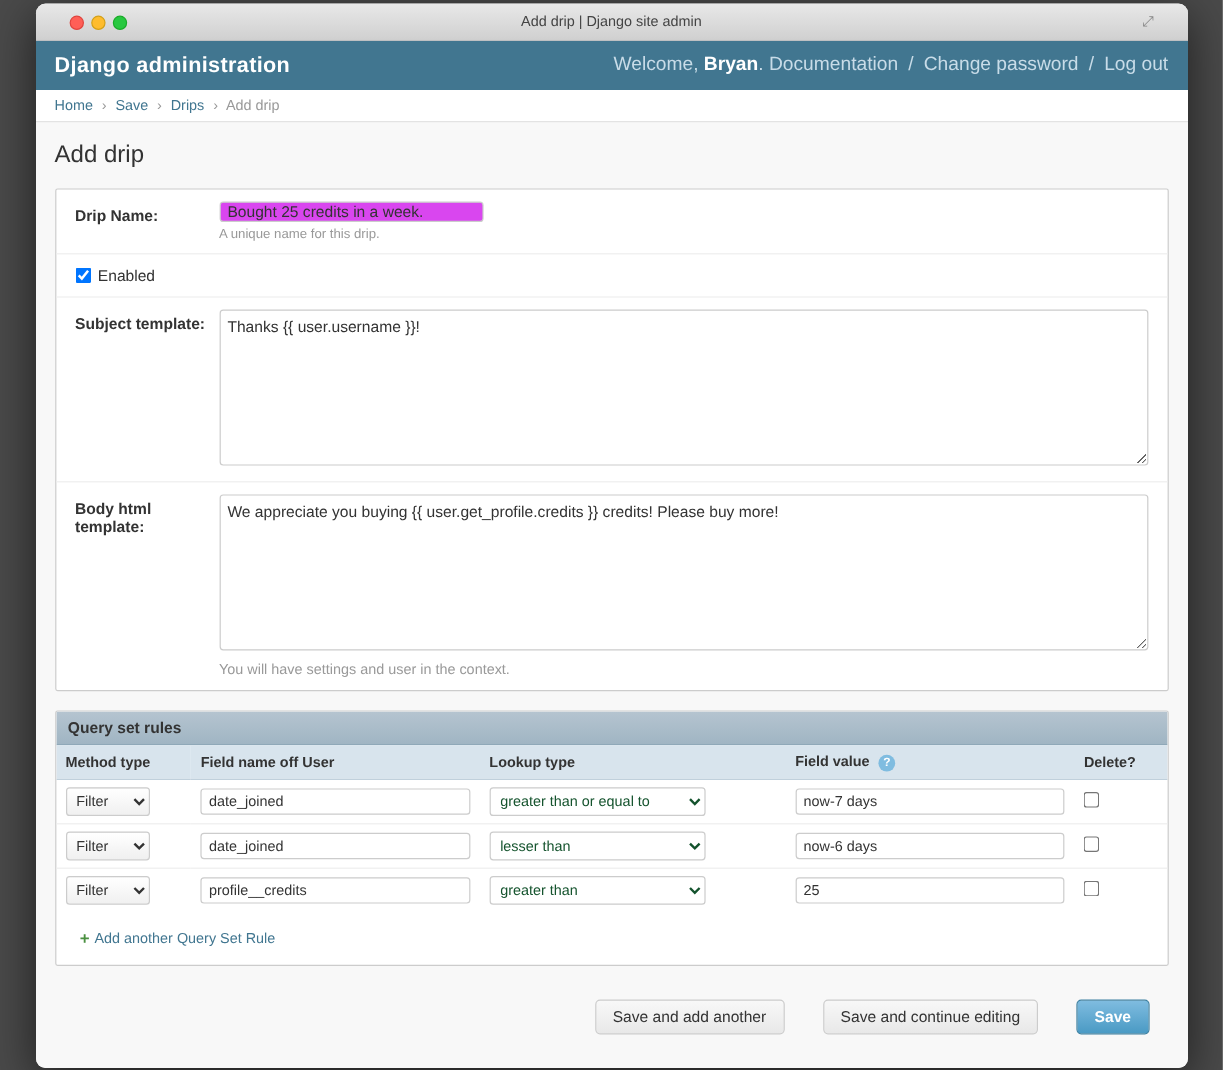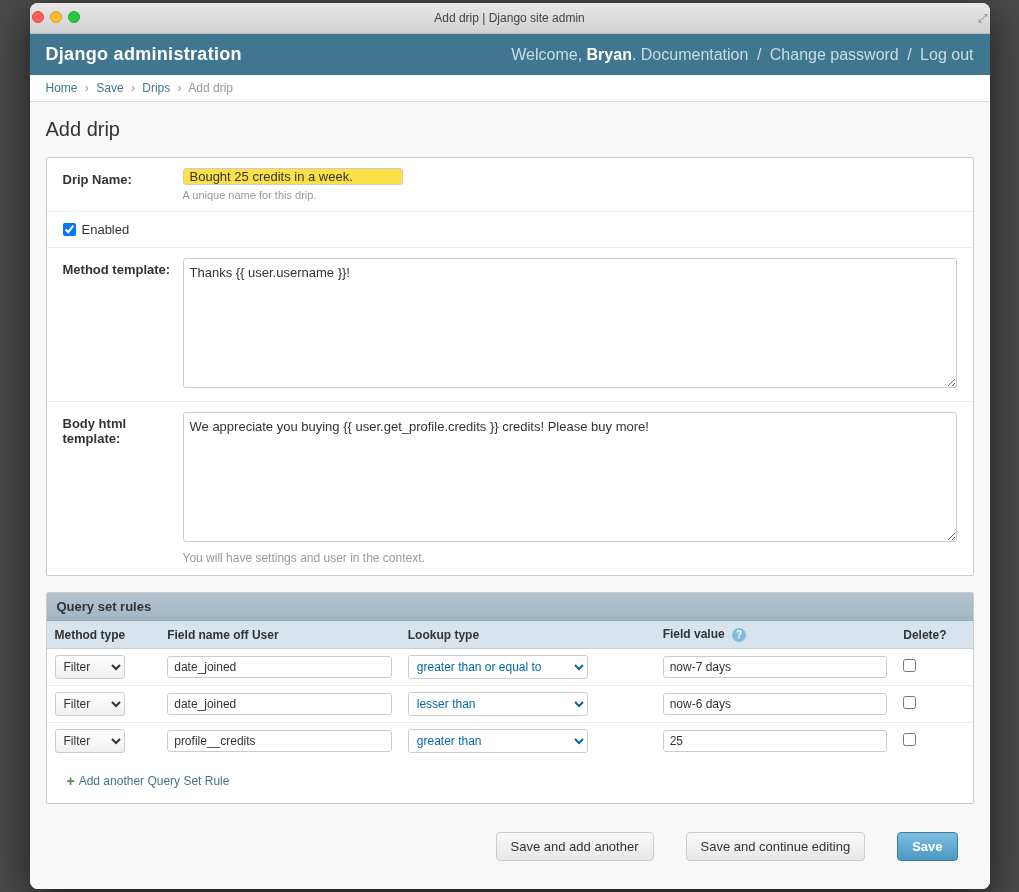--- a/index.html
+++ b/index.html
@@ -14,23 +14,23 @@
     }
     .window {
       width: 960px;
       background: #f0f0f0;
       border-radius: 8px;
       overflow: hidden;
       box-shadow: 0 10px 40px rgba(0,0,0,0.6);
     }
     .titlebar {
       background: linear-gradient(180deg, #e8e8e8 0%, #d0d0d0 100%);
-      padding: 8px 2px;
-      display: flex;
-      align-items: flex-start;
+      padding: 8px 28px;
+      display: flex;
+      align-items: flex-end;
       border-bottom: 1px solid #bbb;
       position: relative;
     }
     .traffic-lights {
       display: flex;
       gap: 6px;
     }
     .tl { width: 12px; height: 12px; border-radius: 50%; }
     .tl-red { background: #ff5f57; border: 1px solid #e0443e; }
     .tl-yellow { background: #febc2e; border: 1px solid #d4a017; }
@@ -117,21 +117,21 @@
       font-size: 13px;
     }
     .form-field { flex: 1; }
     .form-input {
       width: 220px;
       border: 1px solid #ccc;
       border-radius: 3px;
       padding: 0 6px;
       font-size: 13px;
       color: #333;
-      background: #fde047;
+      background: #d946ef;
     }
     .form-textarea {
       width: 100%;
       border: 1px solid #ccc;
       border-radius: 3px;
       padding: 6px;
       font-size: 13px;
       color: #333;
       background: #fff;
       resize: vertical;
@@ -186,21 +186,21 @@
       border-bottom: 1px solid #eee;
       vertical-align: middle;
     }
     .queryset-table tr:last-child td { border-bottom: none; }
     .qs-select {
       border: 1px solid #ccc;
       border-radius: 3px;
       padding: 3px 4px;
       font-size: 12px;
       background: #fff;
-      color: #0369a1;
+      color: #14532d;
     }
     .qs-input {
       border: 1px solid #ccc;
       border-radius: 3px;
       padding: 3px 6px;
       font-size: 12px;
       background: #fff;
       color: #333;
       width: 100%;
     }
@@ -319,21 +319,21 @@
           <div class="help-text">A unique name for this drip.</div>
         </div>
       </div>
 
       <div class="checkbox-row">
         <input type="checkbox" checked="" style="">
         <span class="checkbox-label">Enabled</span>
       </div>
 
       <div class="form-row">
-        <div class="form-label">Method template:</div>
+        <div class="form-label">Subject template:</div>
         <div class="form-field">
           <textarea class="form-textarea" style="">Thanks {{ user.username }}!</textarea>
         </div>
       </div>
 
       <div class="form-row">
         <div class="form-label">Body html template:</div>
         <div class="form-field">
           <textarea class="form-textarea" style="">We appreciate you buying {{ user.get_profile.credits }} credits! Please buy more!</textarea>
           <div class="context-note">You will have settings and user in the context.</div>

